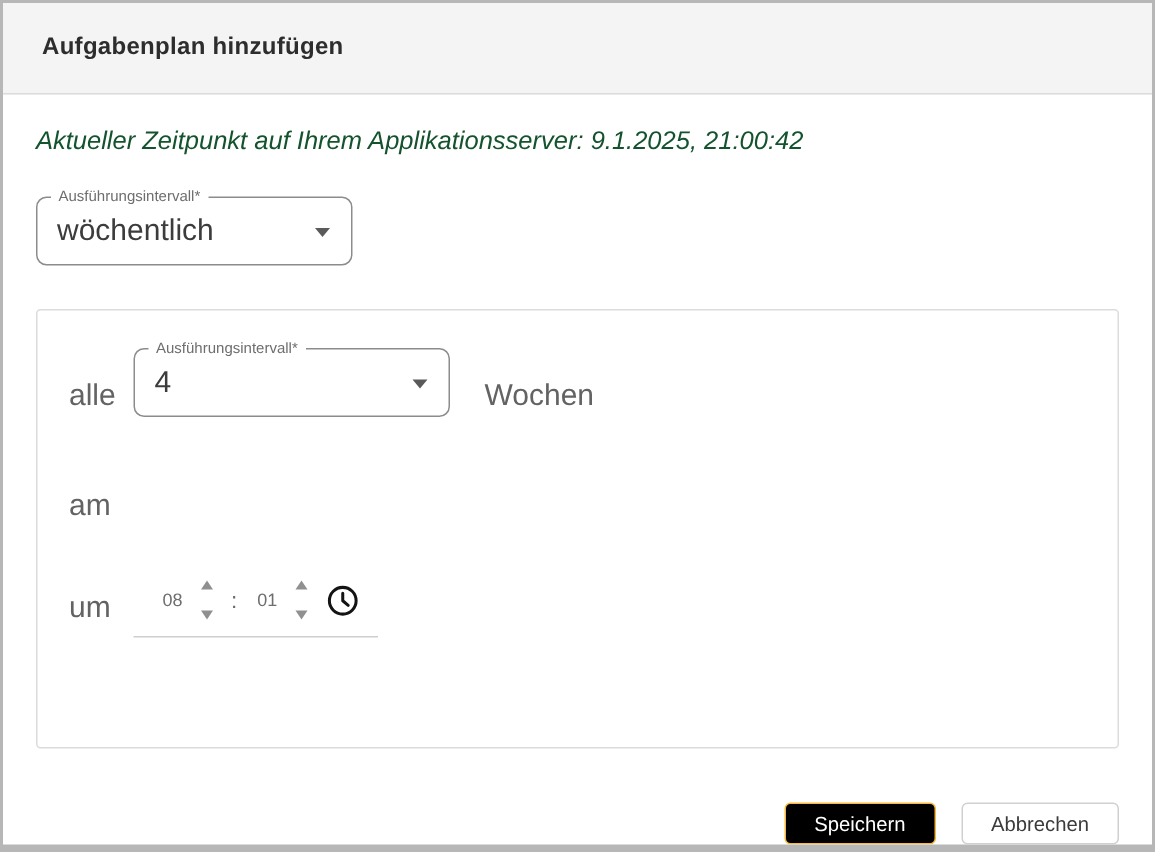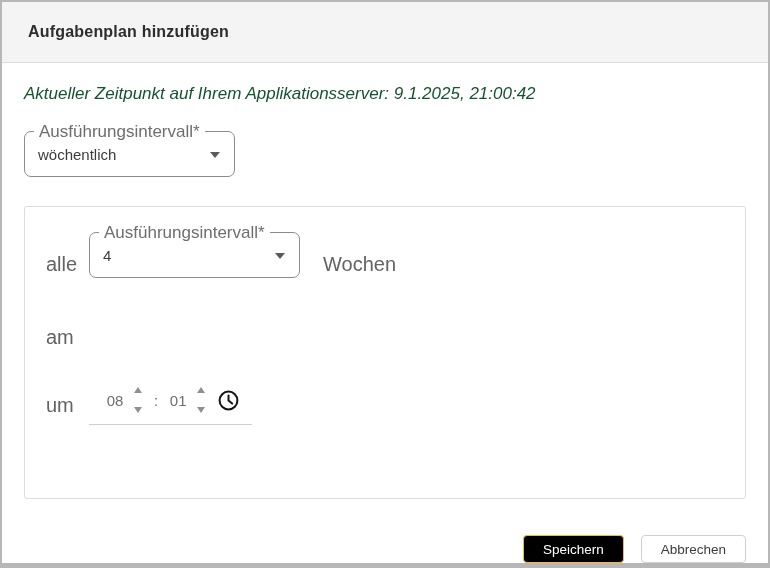--- a/index.html
+++ b/index.html
@@ -45,27 +45,27 @@
     background: #fff;
     display: flex; align-items: center;
     padding: 0 14px 0 13px;
     cursor: pointer;
   }
   .mat-select .float-label {
     position: absolute;
     top: -7px; left: 9px;
     background: #fff;
     padding: 0 5px;
-    font-size: 17px;
+    font-size: 10px;
     color: #6e6e6e;
     white-space: nowrap;
     line-height: 13px;
   }
   .mat-select .value {
-    font-size: 15px; color: #3c3c3c;
+    font-size: 20px; color: #3c3c3c;
     flex: 1 1 auto;
     white-space: nowrap; overflow: hidden;
   }
   .caret-down {
     width: 0; height: 0; flex: 0 0 auto;
     border-left: 5px solid transparent;
     border-right: 5px solid transparent;
     border-top: 6px solid #5a5a5a;
     margin-top: 2px;
   }
@@ -99,21 +99,21 @@
 
   
   .row-time { margin-top: 45px; align-items: center; }
   .time-widget {
     display: flex; align-items: center;
     border-bottom: 1px solid #cfcfcf;
     padding: 0 10px 9px 14px;
     min-width: 163px;
   }
   .time-num {
-    font-size: 15px; color: #6e6e6e;
+    font-size: 12px; color: #6e6e6e;
     width: 24px; text-align: center;
     background: transparent; border: none;
     font-family: "Liberation Sans", sans-serif;
   }
   .time-sep { font-size: 15px; color: #6e6e6e; margin: 0 8px 0 12px; }
   .spinner {
     display: flex; flex-direction: column; justify-content: space-between;
     height: 30px; margin-left: 7px; padding: 2px 0;
   }
   .spin-up, .spin-down { width: 0; height: 0; cursor: pointer; }

